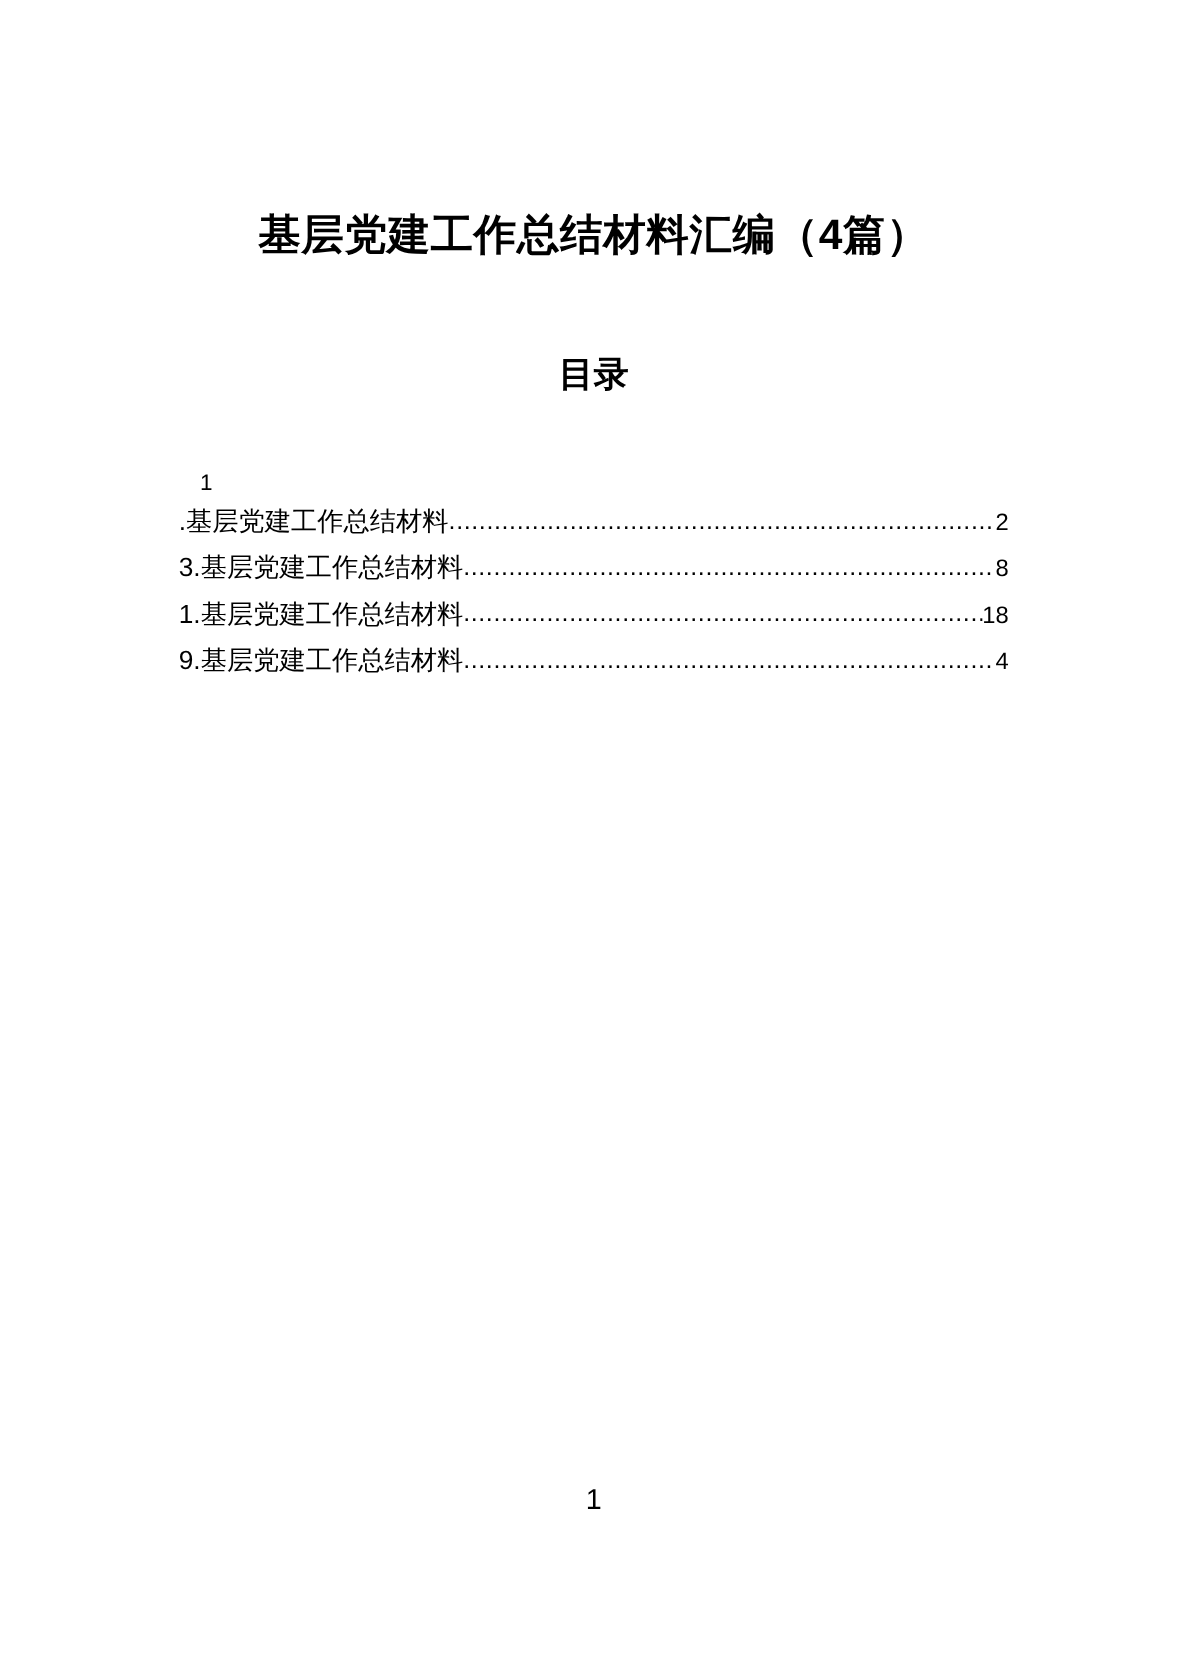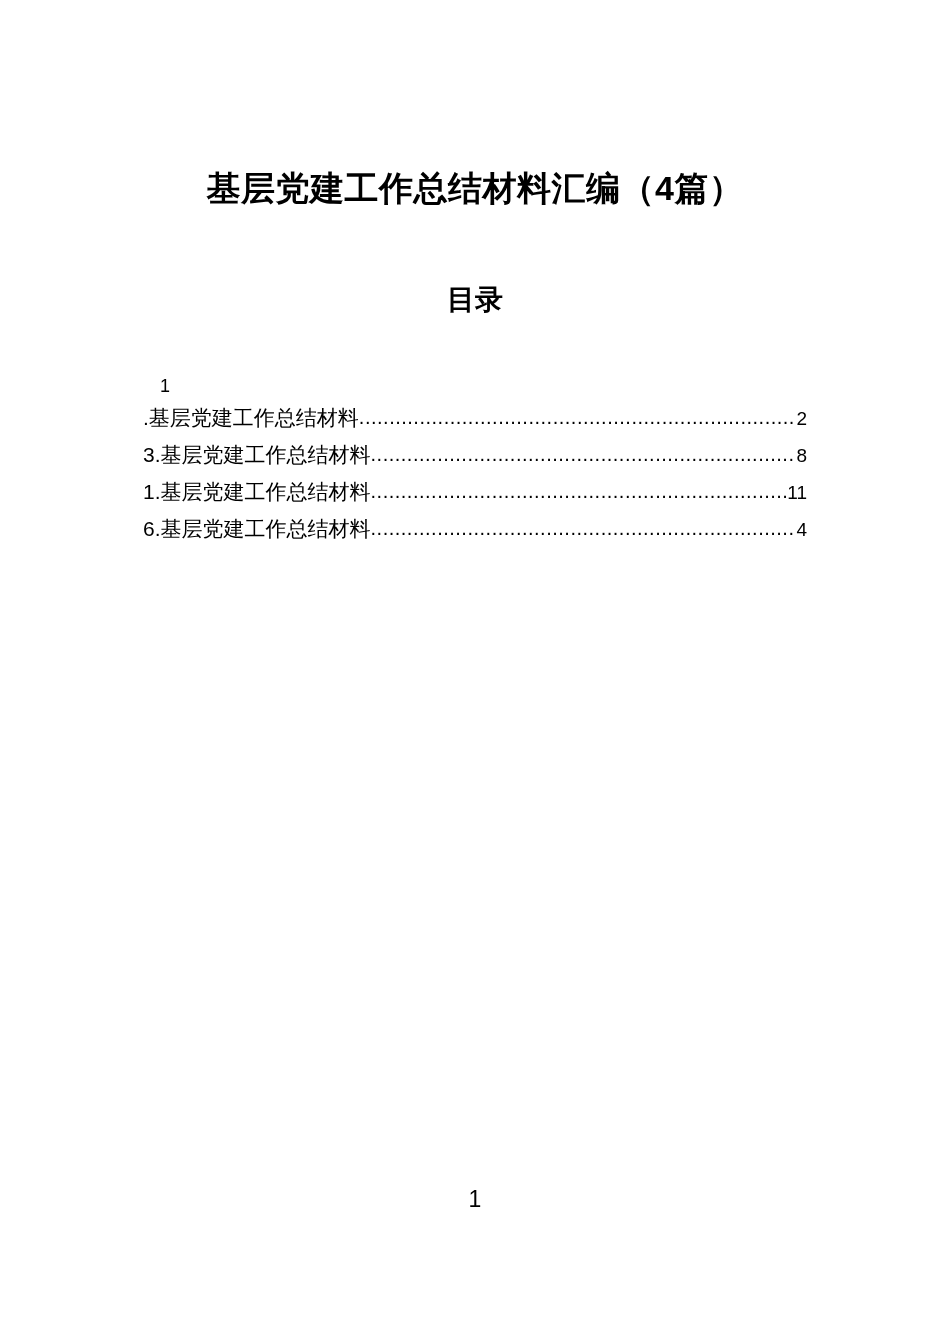--- a/index.html
+++ b/index.html
@@ -114,25 +114,25 @@
 
     <div class="toc-row">
       <span class="toc-label">3.基层党建工作总结材料</span>
       <span class="toc-dots"></span>
       <span class="toc-page">8</span>
     </div>
 
     <div class="toc-row">
       <span class="toc-label">1.基层党建工作总结材料</span>
       <span class="toc-dots"></span>
-      <span class="toc-page">11</span>
+      <span class="toc-page">18</span>
     </div>
 
     <div class="toc-row">
-      <span class="toc-label">6.基层党建工作总结材料</span>
+      <span class="toc-label">9.基层党建工作总结材料</span>
       <span class="toc-dots"></span>
       <span class="toc-page">4</span>
     </div>
 
   </div>
 
   <div class="page-number">1</div>
 
 </div>
 

